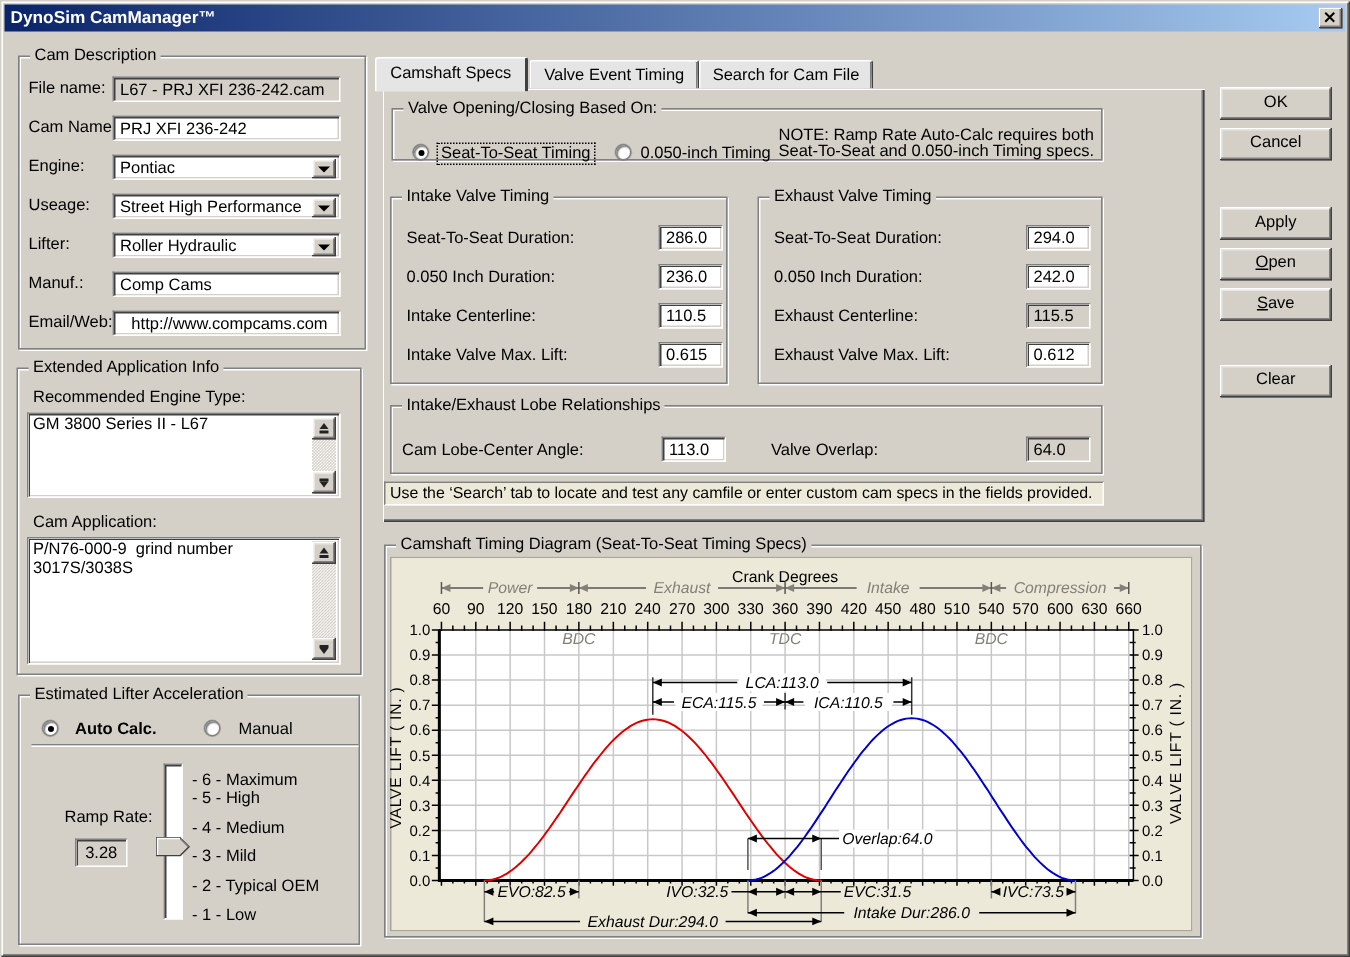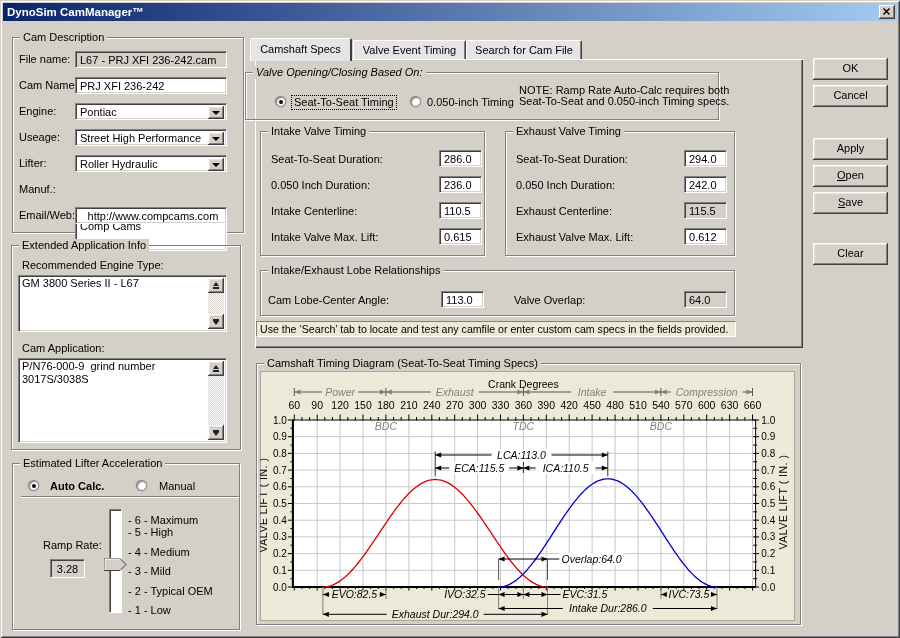--- a/index.html
+++ b/index.html
@@ -54,21 +54,21 @@
 <div class="ed gray" style="left:75px;top:51px;width:152px;height:17px;">L67 - PRJ XFI 236-242.cam</div>
 <div class="lbl" style="left:19px;top:79px;">Cam Name:</div>
 <div class="ed " style="left:75px;top:77px;width:152px;height:17px;">PRJ XFI 236-242</div>
 <div class="lbl" style="left:19px;top:105px;">Engine:</div>
 <div class="ed " style="left:75px;top:103px;width:152px;height:17px;">Pontiac<span class="cbtn"></span></div>
 <div class="lbl" style="left:19px;top:131px;">Useage:</div>
 <div class="ed " style="left:75px;top:129px;width:152px;height:17px;">Street High Performance<span class="cbtn"></span></div>
 <div class="lbl" style="left:19px;top:157px;">Lifter:</div>
 <div class="ed " style="left:75px;top:155px;width:152px;height:17px;">Roller Hydraulic<span class="cbtn"></span></div>
 <div class="lbl" style="left:19px;top:183px;">Manuf.:</div>
-<div class="ed " style="left:75px;top:181px;width:152px;height:34px;margin-top:36px;">Comp Cams</div>
+<div class="ed " style="left:75px;top:181px;width:152px;height:17px;">Comp Cams</div>
 <div class="lbl" style="left:19px;top:209px;">Email/Web:</div>
 <div class="ed " style="left:75px;top:207px;width:152px;height:17px;text-align:center;">http://www.compcams.com</div>
 <div class="abs group" style="left:11px;top:245px;width:230px;height:205px;">
       <span class="leg">Extended Application Info</span>
     </div>
 <div class="lbl" style="left:22px;top:259px;">Recommended Engine Type:</div>
 <div class="ed" style="left:18px;top:275px;width:209px;height:57px;padding:1px 0 0 3px;">GM 3800 Series II - L67<span class="sb">
         <span class="sbb" style="top:0;">
           <span class="tri-u"></span>
         </span>
@@ -104,21 +104,21 @@
 <div class="lbl" style="left:128px;top:514px;">-  6  -  Maximum</div>
 <div class="lbl" style="left:128px;top:526px;">-  5  -  High</div>
 <div class="lbl" style="left:128px;top:546px;">-  4  -  Medium</div>
 <div class="lbl" style="left:128px;top:565px;">-  3  -  Mild</div>
 <div class="lbl" style="left:128px;top:585px;">-  2  -  Typical OEM</div>
 <div class="lbl" style="left:128px;top:604px;">-  1  -  Low</div>
 <div class="abs" style="left:255px;top:59px;width:548px;height:289px;background:#d4d0c8;box-shadow: inset 1px 1px 0 #fff, inset -1px -1px 0 #404040, inset -2px -2px 0 #808080;"></div>
 <div class="tab" style="left:353px;top:40px;width:113px;height:19px;line-height:18px;">Valve Event Timing</div>
 <div class="tab" style="left:466px;top:40px;width:116px;height:19px;line-height:18px;">Search for Cam File</div>
 <div class="tab" style="left:250px;top:38px;width:102px;height:23px;line-height:20px;box-shadow:none;border-right:2px solid;border-right-color:#404040;">Camshaft Specs</div>
-<div class="abs group" style="left:245px;top:72px;width:474px;height:48px;font-style:italic;">
+<div class="abs group" style="left:261px;top:72px;width:474px;height:35px;">
       <span class="leg">Valve Opening/Closing Based On:</span>
     </div>
 <span class="radio on" style="left:275px;top:96px;"></span>
 <div class="lbl" style="left:291px;top:95px;border:1px dotted #000;padding:0 2px;">Seat-To-Seat Timing</div>
 <span class="radio" style="left:410px;top:96px;"></span>
 <div class="lbl" style="left:427px;top:96px;">0.050-inch Timing</div>
 <div class="lbl" style="left:519px;top:85px;line-height:11.3px;">NOTE: Ramp Rate Auto-Calc requires both<br>Seat-To-Seat and 0.050-inch Timing specs.</div>
 <div class="abs group" style="left:260px;top:131px;width:225px;height:125px;">
       <span class="leg">Intake Valve Timing</span>
     </div>

